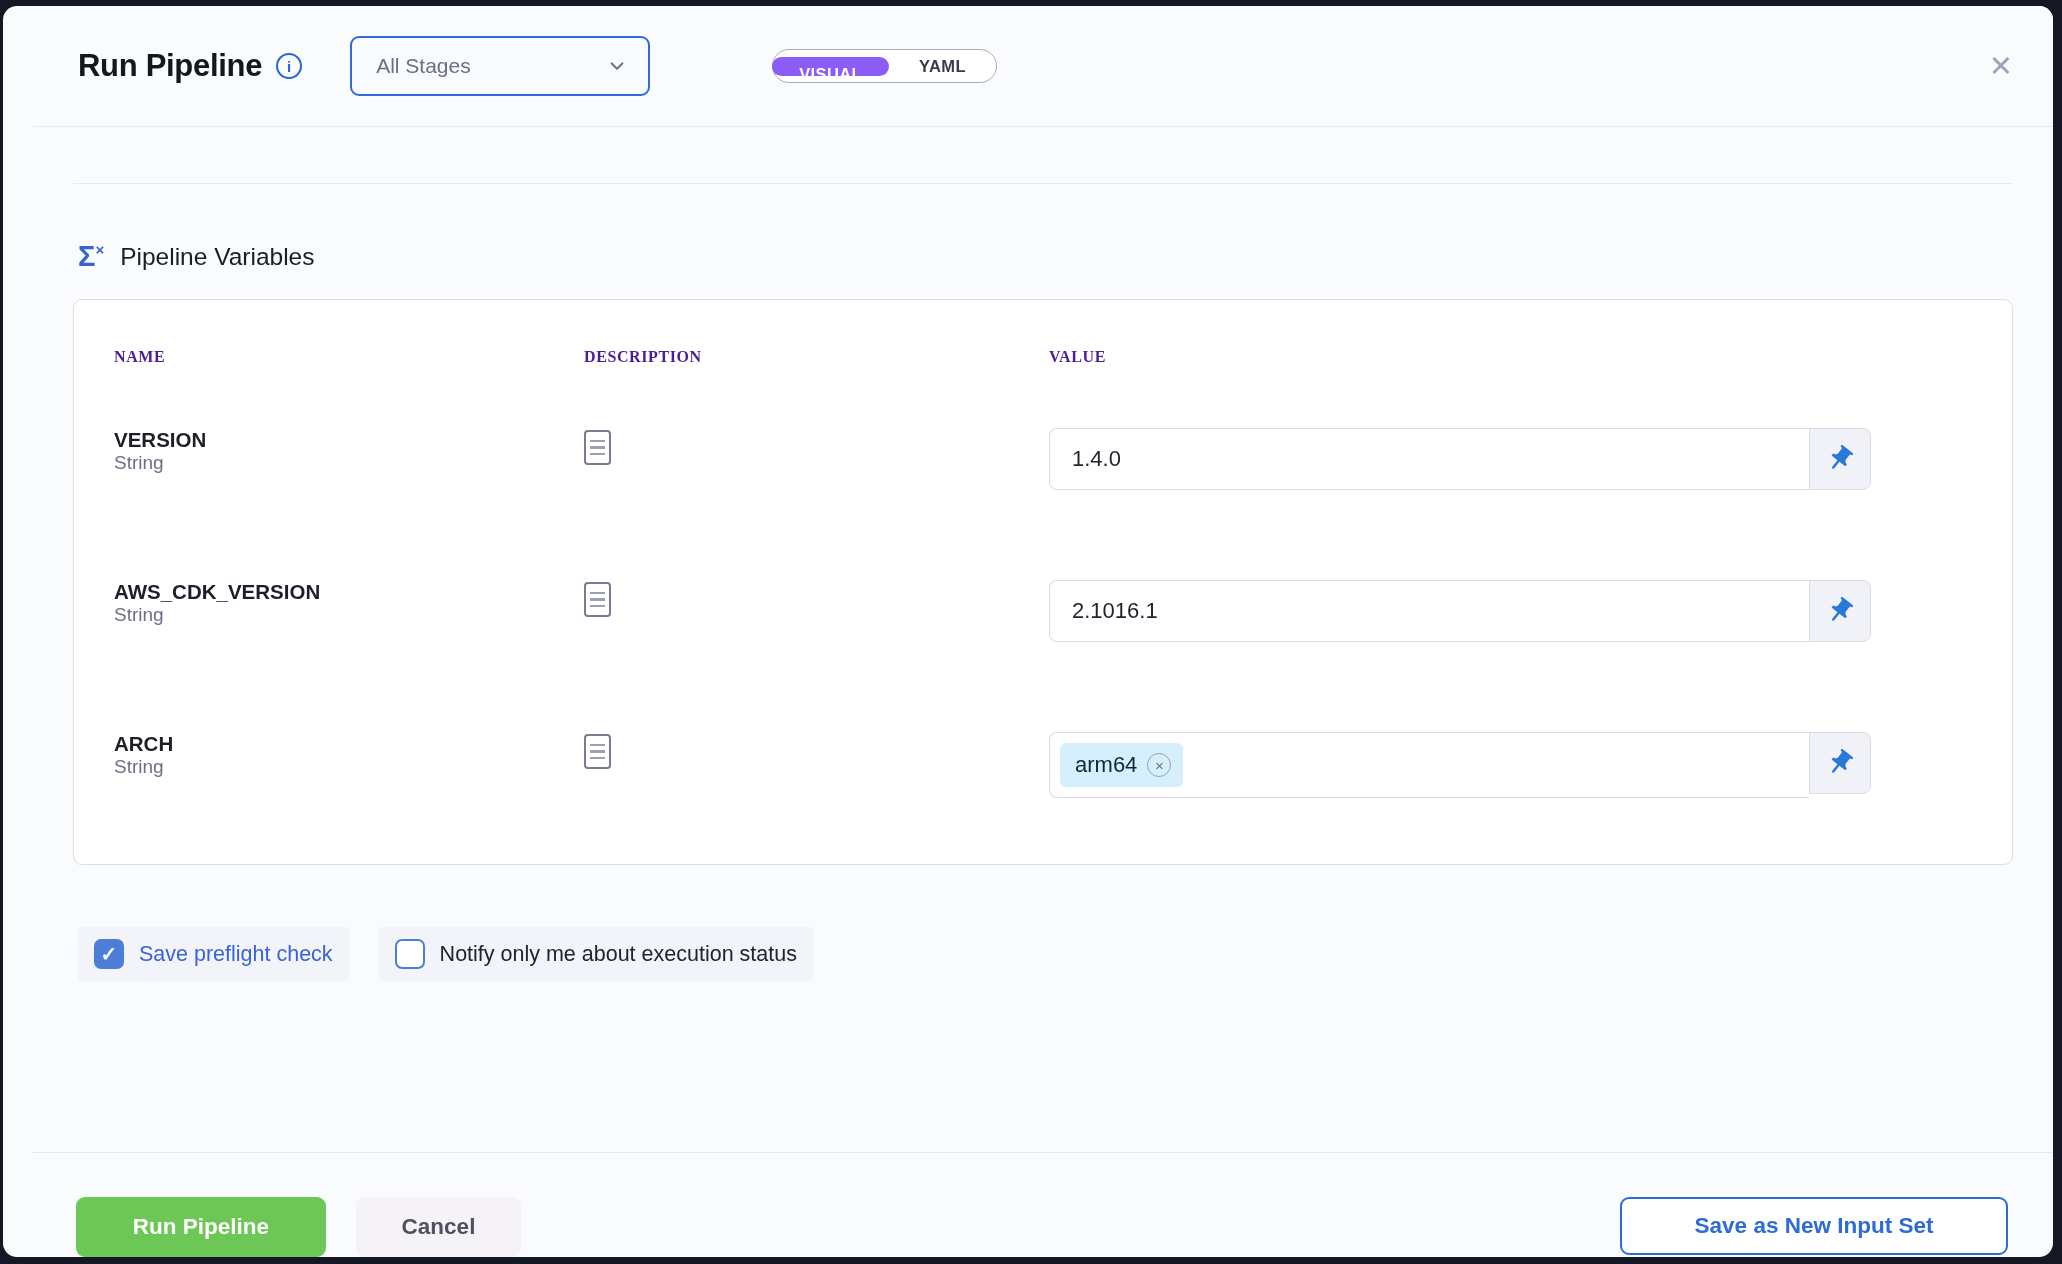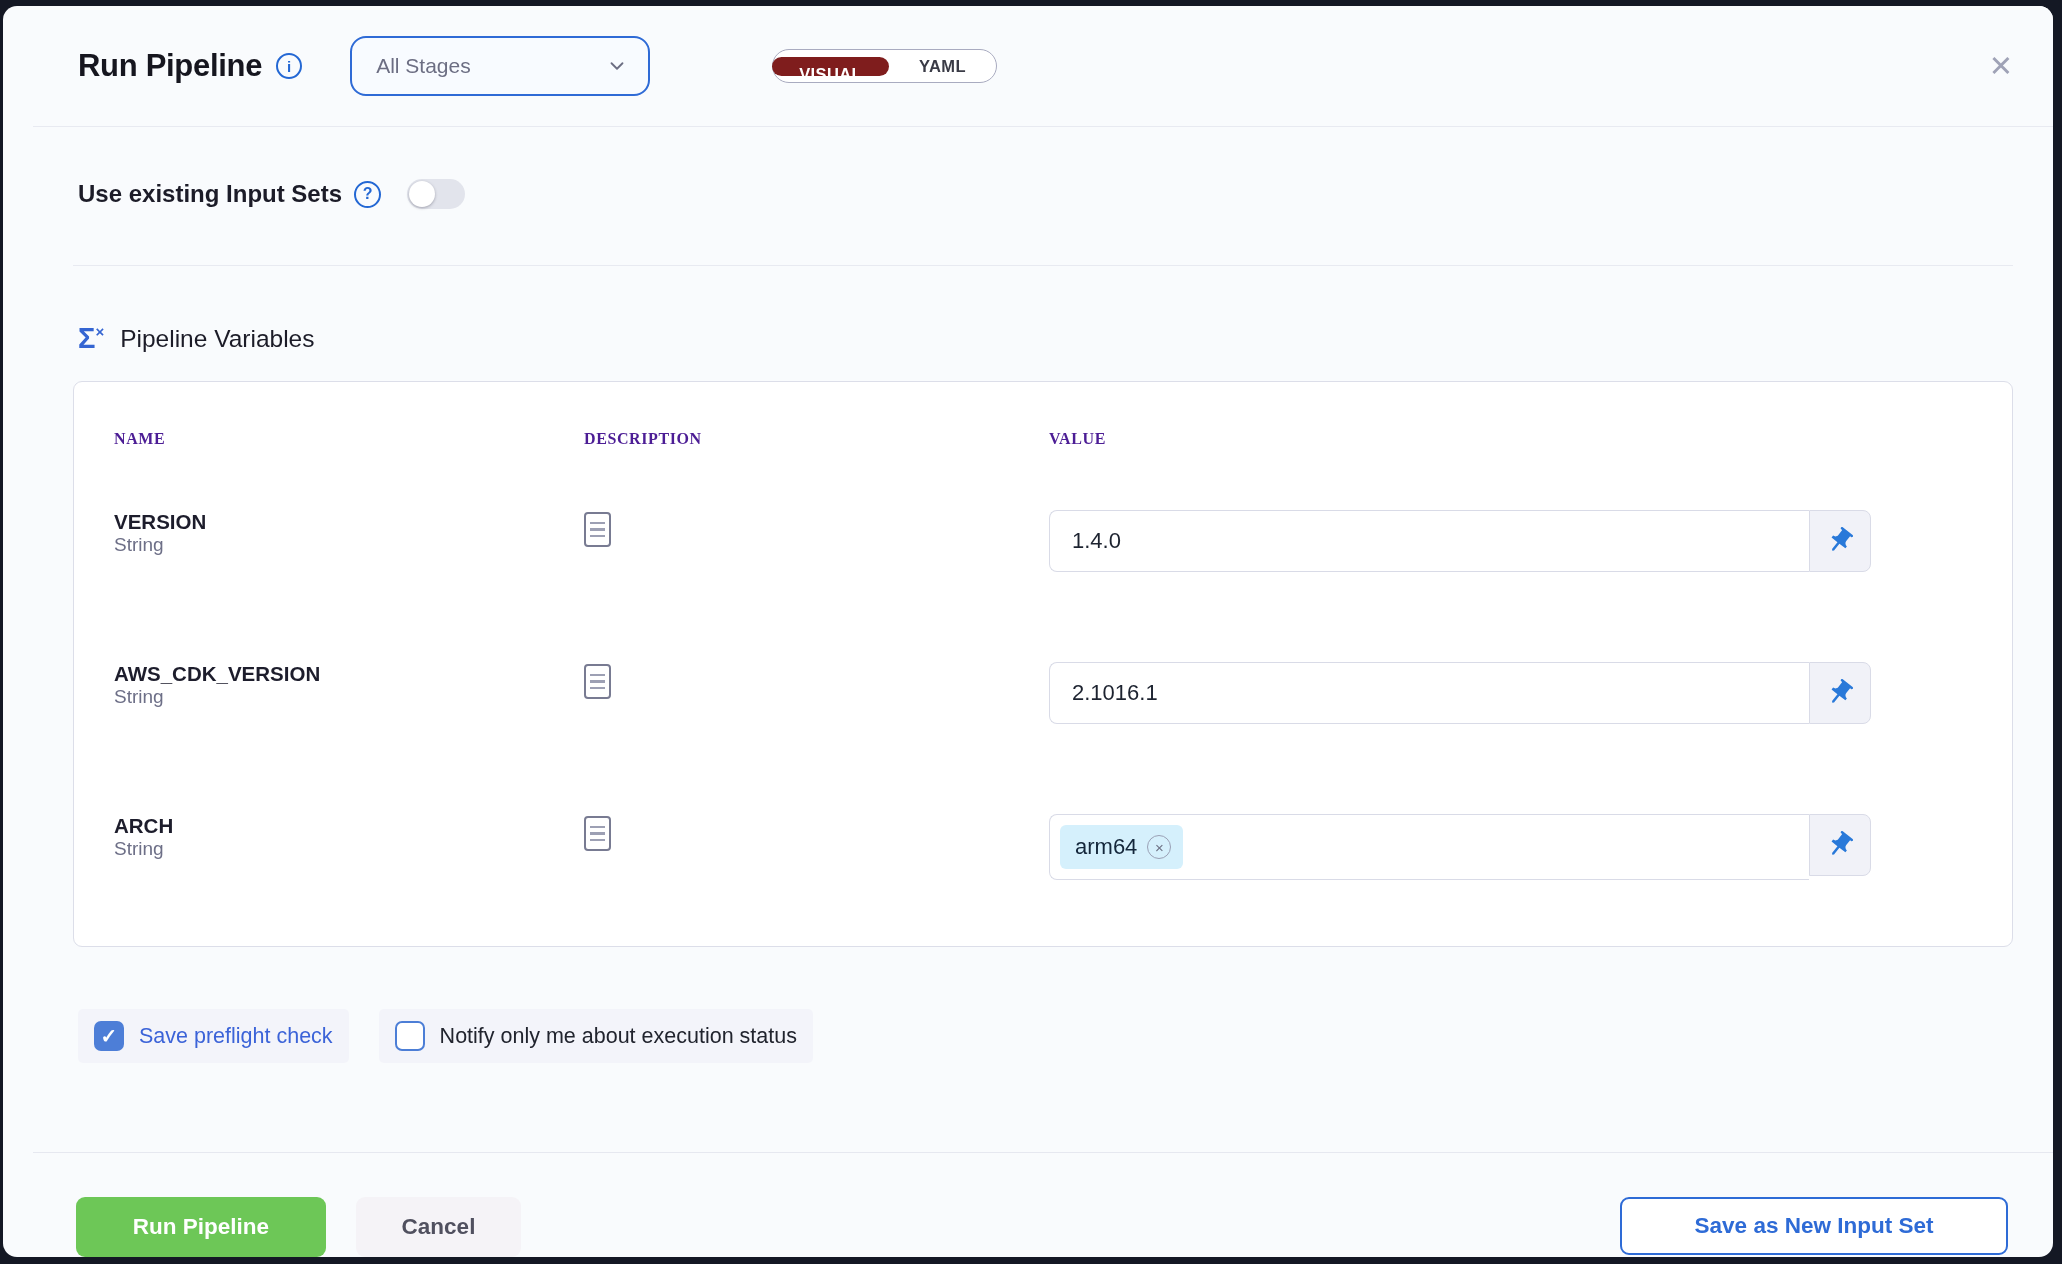--- a/index.html
+++ b/index.html
@@ -20,32 +20,32 @@
     height:121px; flex:0 0 auto; display:flex; align-items:center;
     padding:0 32px 0 45px; border-bottom:1px solid #e8eaf1; background:#f9fbfd;
   }
   .title { font-size:31px; font-weight:700; color:#16161f; letter-spacing:-0.3px; }
   .circle-icon {
     display:inline-flex; align-items:center; justify-content:center;
     border-radius:50%; color:#2468d4; flex:0 0 auto;
   }
   .info-icon { width:26px; height:26px; border:2px solid #2468d4; font-size:15px; font-weight:700; margin-left:14px; }
   .stage-select {
-    margin-left:48px; width:300px; height:60px; border:2px solid #2f6bd6; border-radius:16px;
+    margin-left:48px; width:300px; height:60px; border:2px solid #2f6bd6; border-radius:9px;
     background:#f8fbff; display:flex; align-items:center; justify-content:space-between;
     padding:0 20px 0 24px; cursor:pointer;
   }
   .stage-select .sel-text { font-size:21px; color:#6c6e83; }
   .view-toggle {
     margin-left:122px; height:34px; border:1px solid #a9abc0; border-radius:17px;
     background:#ffffff; display:flex; align-items:center;
   }
   .seg { font-size:16.5px; font-weight:700; letter-spacing:0.4px; line-height:32px; cursor:pointer; }
   .seg.active {
-    background:#7f1d1d; color:#ffffff; border-radius:17px; height:19px; line-height:34px;
+    background:#8b5cf6; color:#ffffff; border-radius:17px; height:19px; line-height:34px;
     padding:0 27px; margin:-1px 0 -1px -1px;
   }
   .seg.inactive { color:#3a3b46; padding:0 30px; }
   .close-btn {
     margin-left:auto; font-size:29px; color:#9fa2b6; cursor:pointer; line-height:1;
     padding:4px 8px; font-weight:400;
   }
   
   .content { flex:1 1 auto; padding:0 40px; }
   .inputsets-row { margin-top:52px; display:flex; align-items:center; margin-left:5px; }
@@ -155,27 +155,20 @@
     <div class="view-toggle">
       <span class="seg active">VISUAL</span>
       <span class="seg inactive">YAML</span>
     </div>
 
     <span class="close-btn">✕</span>
   </div>
 
   <div class="content">
 
-    <div class="inputsets-row">
-      <span class="inputsets-label">Use existing Input Sets</span>
-      <span class="circle-icon help-icon">?</span>
-      <div class="switch">
-        <div class="knob"></div>
-      </div>
-    </div>
 
     <div class="divider"></div>
 
     <div class="pv-heading">
       <span class="sigma-icon"><span>Σ</span><sup>×</sup></span>
       <span class="pv-title">Pipeline Variables</span>
     </div>
 
     <div class="var-card">
 

